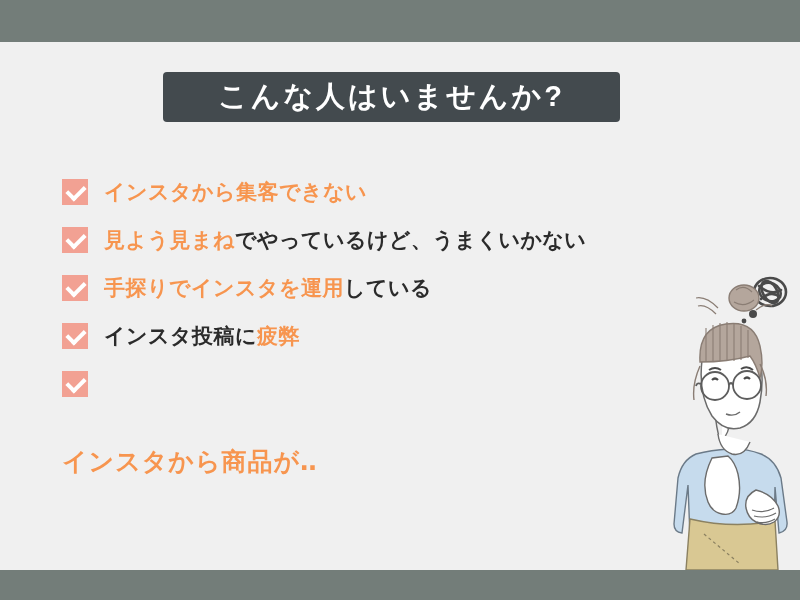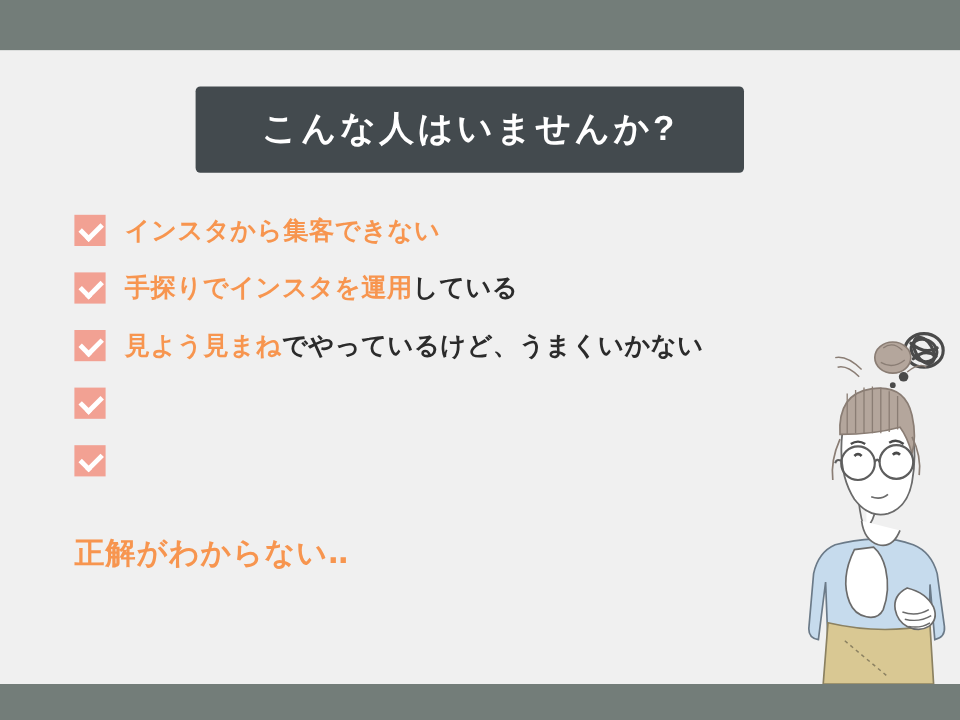--- a/index.html
+++ b/index.html
@@ -35,21 +35,21 @@
     height: 528px;
     background: #f0f0f0;
   }
 
   
   .title-banner {
     position: absolute;
     left: 163px;
     top: 30px;
     width: 457px;
-    height: 72px;
+    height: 50px;
     background: #434a4e;
     border-radius: 4px;
     display: flex;
     align-items: center;
     justify-content: center;
   }
   .title-text {
     color: #ffffff;
     font-size: 29px;
     font-weight: bold;
@@ -136,40 +136,41 @@
 
   <div class="checklist">
 
     <div class="check-row">
       <span class="checkbox"></span>
       <span class="check-label"><span class="seg-accent">インスタから集客できない</span></span>
     </div>
 
     <div class="check-row">
       <span class="checkbox"></span>
+      <span class="check-label"><span class="seg-accent">見よう見まね</span><span class="seg-dark">でやっているけど、うまくいかない</span></span>
+    </div>
+
+    <div class="check-row">
+      <span class="checkbox"></span>
       <span class="check-label"><span class="seg-accent">手探りでインスタを運用</span><span class="seg-dark">している</span></span>
     </div>
 
     <div class="check-row">
       <span class="checkbox"></span>
-      <span class="check-label"><span class="seg-accent">見よう見まね</span><span class="seg-dark">でやっているけど、うまくいかない</span></span>
-    </div>
-
-    <div class="check-row">
-      <span class="checkbox"></span>
+      <span class="check-label"><span class="seg-dark">インスタ投稿に</span><span class="seg-accent">疲弊</span></span>
     </div>
 
     <div class="check-row">
       <span class="checkbox"></span>
     </div>
 
   </div>
 
   <div class="closing">
-    <div class="closing-line">正解がわからない‥</div>
+    <div class="closing-line">インスタから商品が‥</div>
   </div>
 
   <div class="illustration">
     <svg width="140" height="312" viewBox="0 0 140 312" xmlns="http://www.w3.org/2000/svg" aria-hidden="true">
       <g fill="none" stroke="#4a4a4a" stroke-width="2.6" stroke-linecap="round">
         <ellipse cx="110" cy="34" rx="16" ry="14"></ellipse>
         <ellipse cx="110" cy="34" rx="11" ry="9" transform="rotate(25 110 34)"></ellipse>
         <ellipse cx="110" cy="34" rx="7" ry="12" transform="rotate(-30 110 34)"></ellipse>
         <path d="M99 28 q12 10 22 4"></path>
         <path d="M101 41 q10 -9 19 -2"></path>

